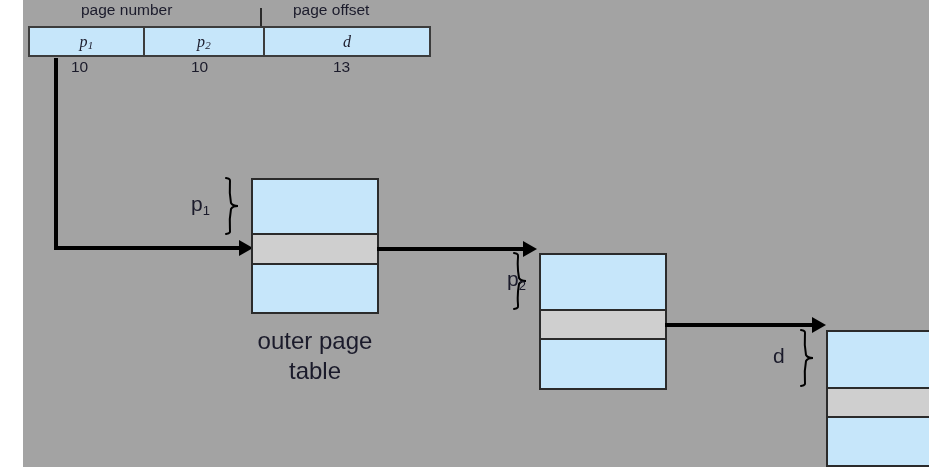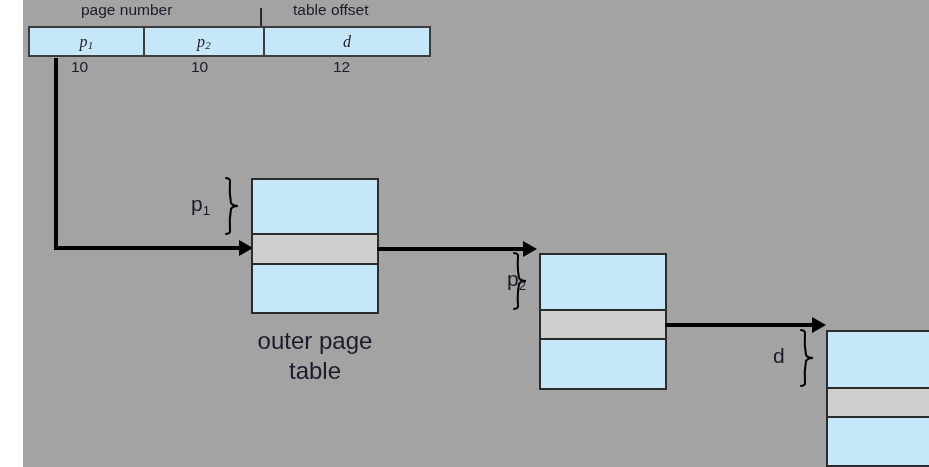--- a/index.html
+++ b/index.html
@@ -198,21 +198,21 @@
   .cap-outer { left: 212px; top: 326px; width: 160px; }
   .cap-mid   { left: 500px; top: 401px; width: 160px; }
 </style>
 </head>
 <body>
 
 <div id="canvas">
 
   <div class="hdr-label hdr-pagenumber">page number</div>
 
-  <div class="hdr-label hdr-pageoffset">table offset</div>
+  <div class="hdr-label hdr-pageoffset">page offset</div>
 
   <div class="hdr-tick"></div>
 
   <div class="addr-bar">
 
     <div class="addr-field addr-f1">
       <span>p</span>
         <sub>1</sub>
     </div>
 
@@ -221,21 +221,21 @@
         <sub>2</sub>
     </div>
 
     <div class="addr-field addr-f3">
       <span>d</span>
     </div>
   </div>
 
   <div class="bits bits-1">10</div>
   <div class="bits bits-2">10</div>
-  <div class="bits bits-3">12</div>
+  <div class="bits bits-3">13</div>
 
   <div class="elbow-v"></div>
   <div class="elbow-h"></div>
   <div class="arrowhead ah-1"></div>
 
   <div class="ptable ptable-outer">
     <div class="band"></div>
   </div>
 
   <div class="brace brace-p1">

